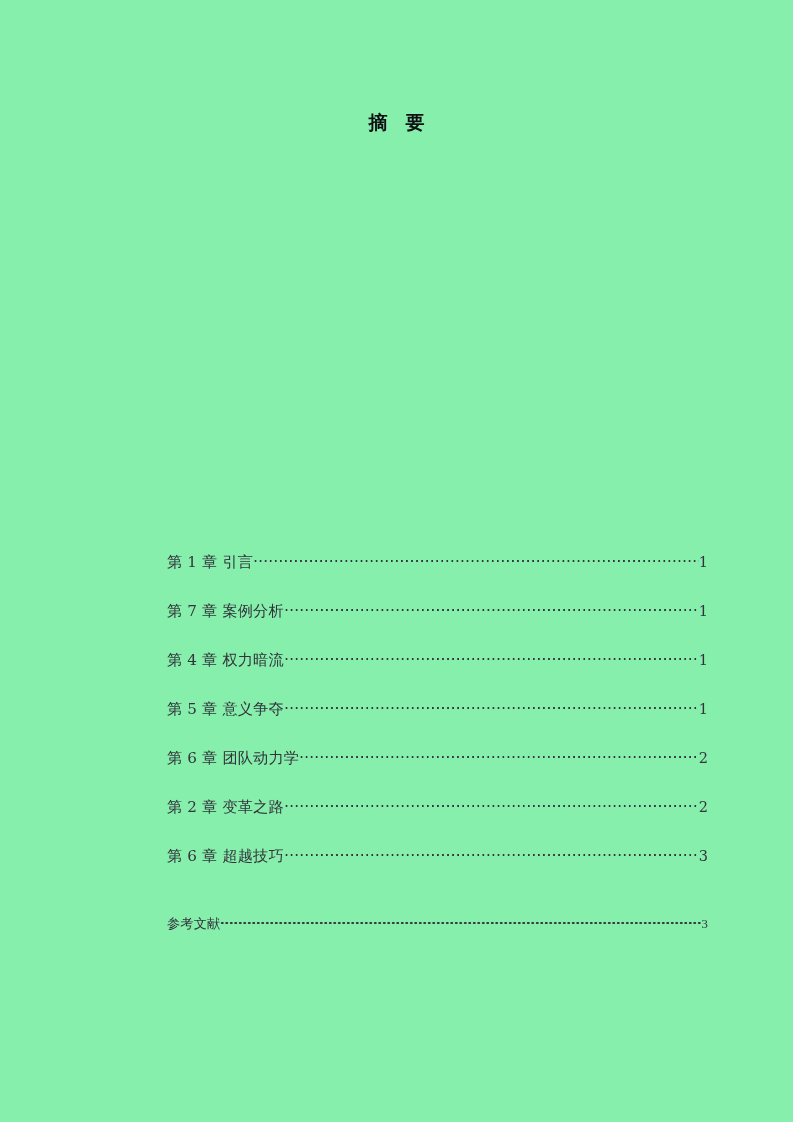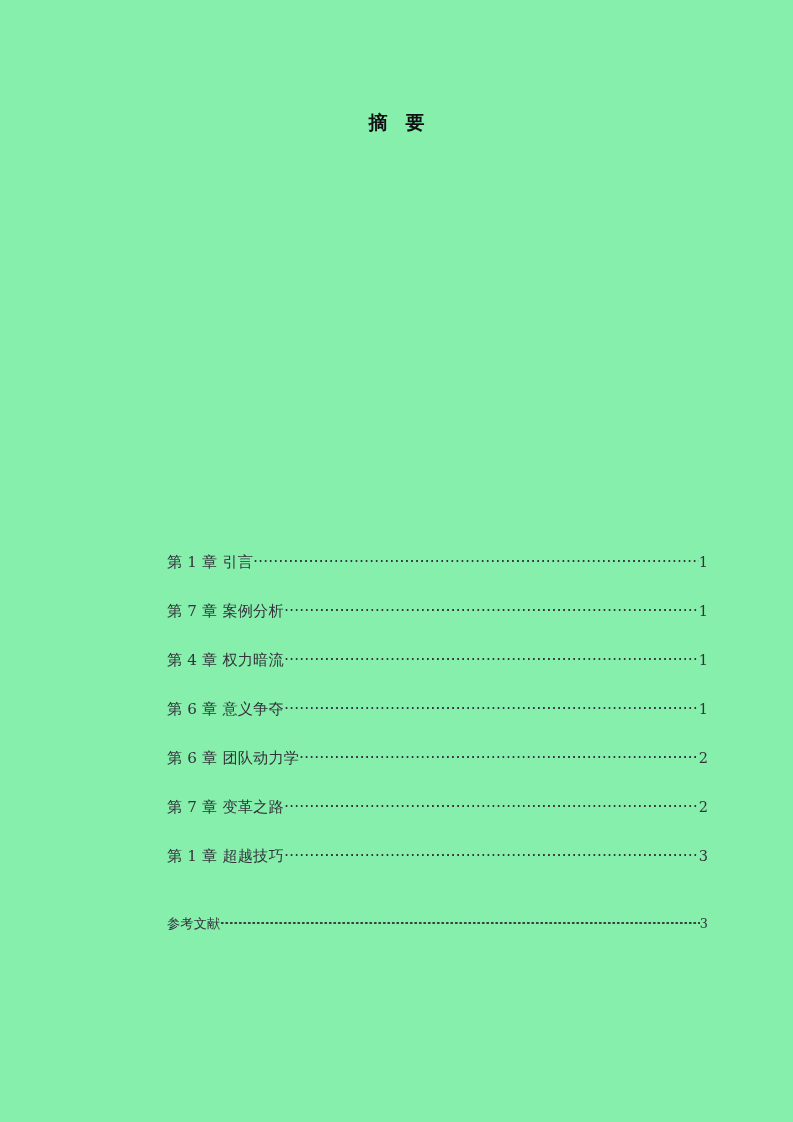--- a/index.html
+++ b/index.html
@@ -100,20 +100,21 @@
     flex: 0 0 auto;
     padding-left: 0px;
     font-size: 14.5px;
     color: #33333b;
   }
 
   
   .toc-entry.is-reference {
     font-size: 13.2px;
     margin-top: 20px;
+    font-family: Liberation Serif, serif;
   }
   .toc-entry.is-reference .toc-page { font-size: 12.8px; }
   .toc-entry.is-reference .toc-leader::before {
     background-size: 4.5px 2px;
     top: 0.52em;
   }
 </style>
 </head>
 <body>
 
@@ -137,39 +138,39 @@
       <span class="toc-page">1</span>
     </div>
 
     <div class="toc-entry">
       <span class="toc-label">第 4 章  权力暗流</span>
       <span class="toc-leader"></span>
       <span class="toc-page">1</span>
     </div>
 
     <div class="toc-entry">
-      <span class="toc-label">第 6 章  意义争夺</span>
+      <span class="toc-label">第 5 章  意义争夺</span>
       <span class="toc-leader"></span>
       <span class="toc-page">1</span>
     </div>
 
     <div class="toc-entry">
       <span class="toc-label">第 6 章  团队动力学</span>
       <span class="toc-leader"></span>
       <span class="toc-page">2</span>
     </div>
 
     <div class="toc-entry">
-      <span class="toc-label">第 7 章  变革之路</span>
+      <span class="toc-label">第 2 章  变革之路</span>
       <span class="toc-leader"></span>
       <span class="toc-page">2</span>
     </div>
 
     <div class="toc-entry">
-      <span class="toc-label">第 1 章  超越技巧</span>
+      <span class="toc-label">第 6 章  超越技巧</span>
       <span class="toc-leader"></span>
       <span class="toc-page">3</span>
     </div>
 
     <div class="toc-entry is-reference">
       <span class="toc-label">参考文献</span>
       <span class="toc-leader"></span>
       <span class="toc-page">3</span>
     </div>
 

